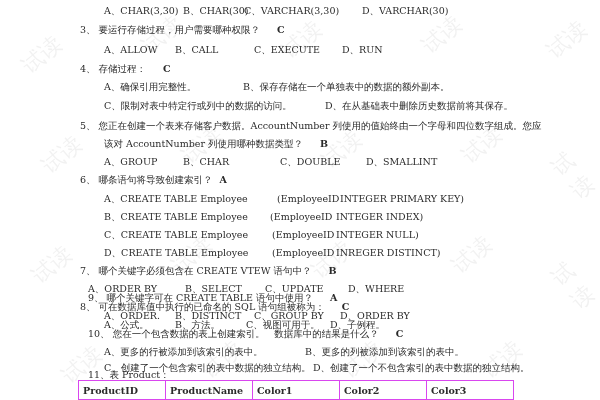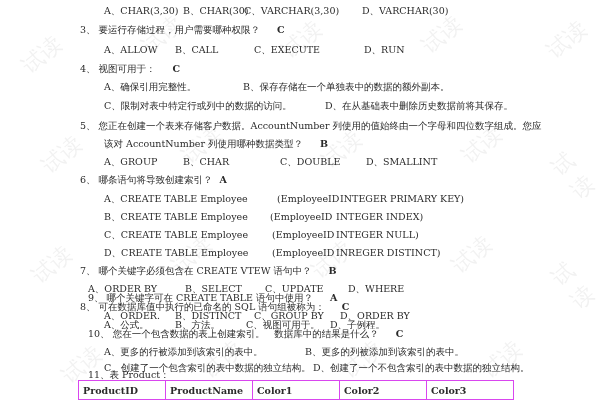--- a/index.html
+++ b/index.html
@@ -57,26 +57,26 @@
 
   <div class="line q" style="top:24px">
     <span>3、</span>
     <span>要运行存储过程，用户需要哪种权限？</span>
     <span class="ans">C</span>
   </div>
   <div class="line" style="top:44px;left:0;width:600px">
     <span class="opt" style="left:104px">A、ALLOW</span>
     <span class="opt" style="left:175px">B、CALL</span>
     <span class="opt" style="left:254px">C、EXECUTE</span>
-    <span class="opt" style="left:364px">D、RUN</span>
+    <span class="opt" style="left:342px">D、RUN</span>
   </div>
 
   <div class="line q" style="top:63px">
     <span>4、</span>
-    <span>视图可用于：</span>
+    <span>存储过程：</span>
     <span class="ans">C</span>
   </div>
   <div class="line" style="top:81px;left:0;width:600px">
     <span class="opt" style="left:104px">A、确保引用完整性。</span>
     <span class="opt" style="left:243px">B、保存存储在一个单独表中的数据的额外副本。</span>
   </div>
   <div class="line" style="top:100px;left:0;width:600px">
     <span class="opt" style="left:104px">C、限制对表中特定行或列中的数据的访问。</span>
     <span class="opt" style="left:325px">D、在从基础表中删除历史数据前将其保存。</span>
   </div>

